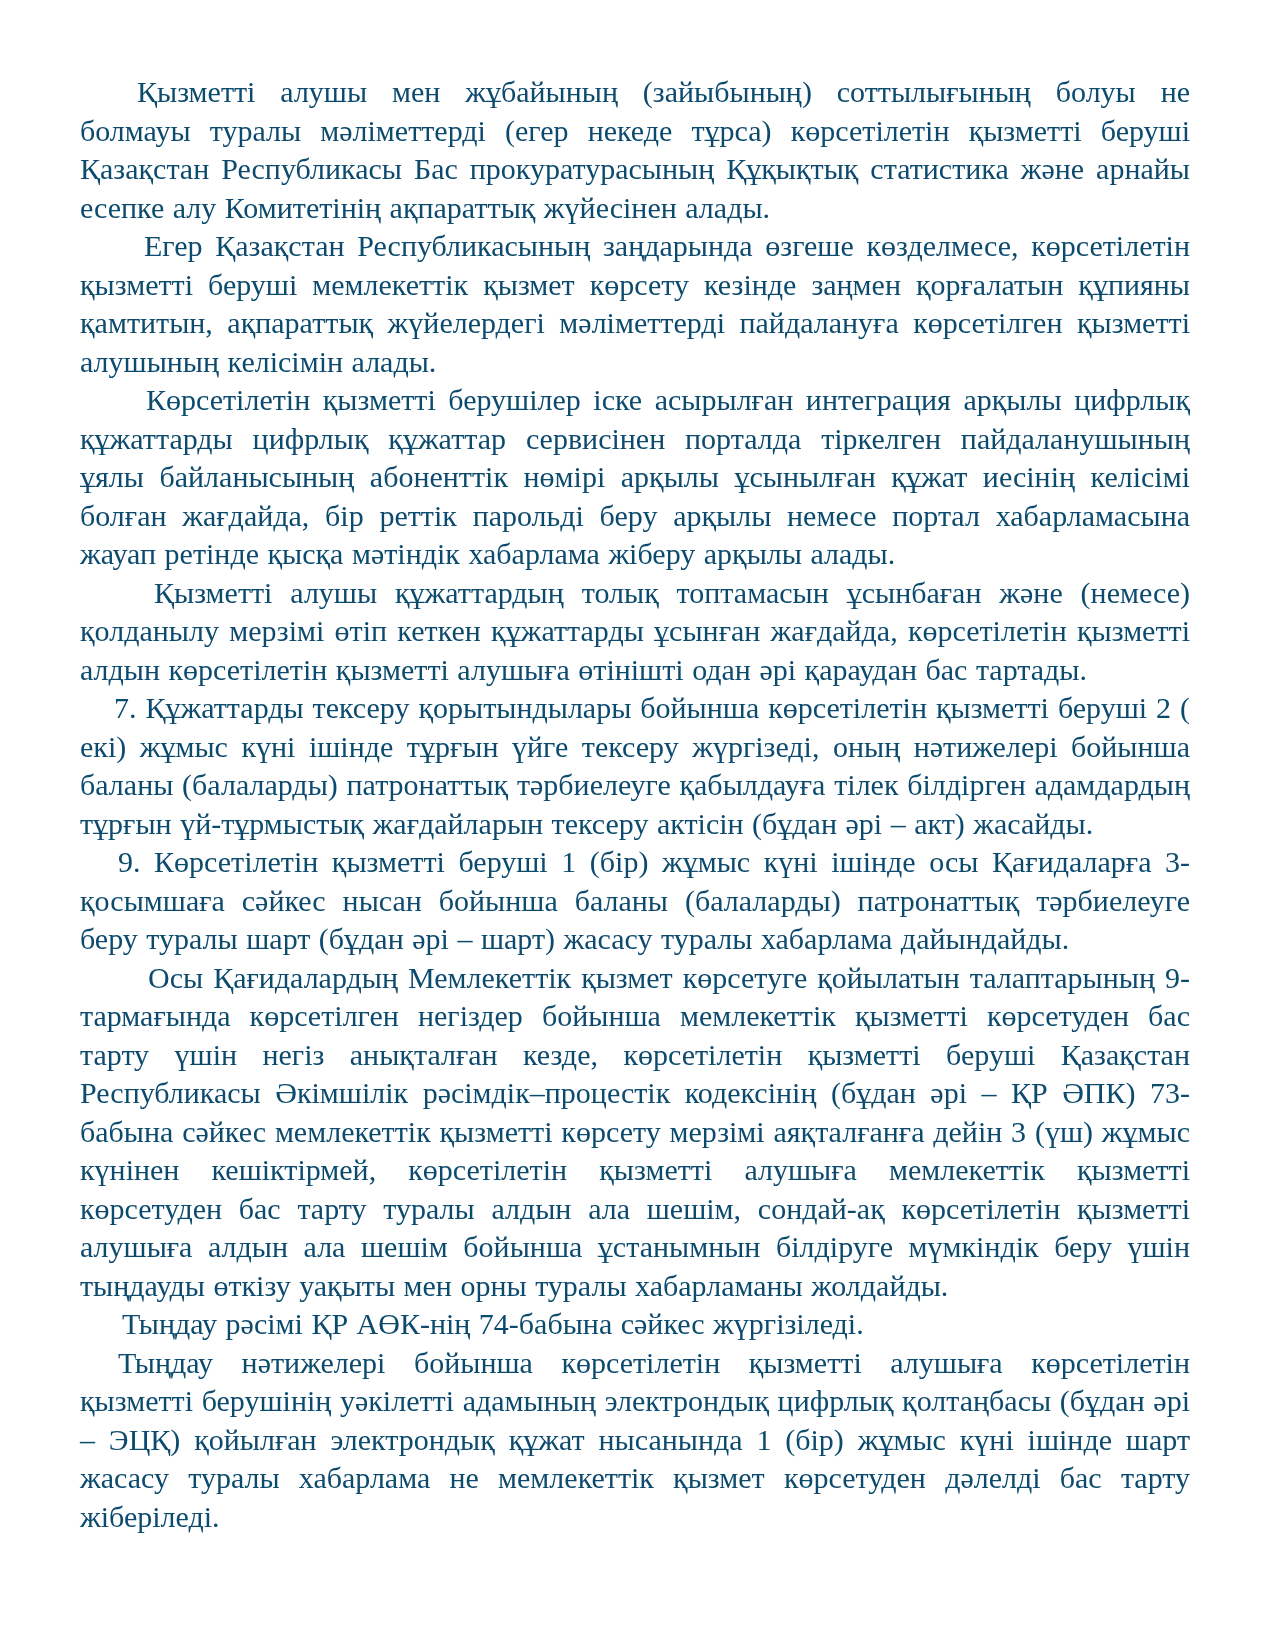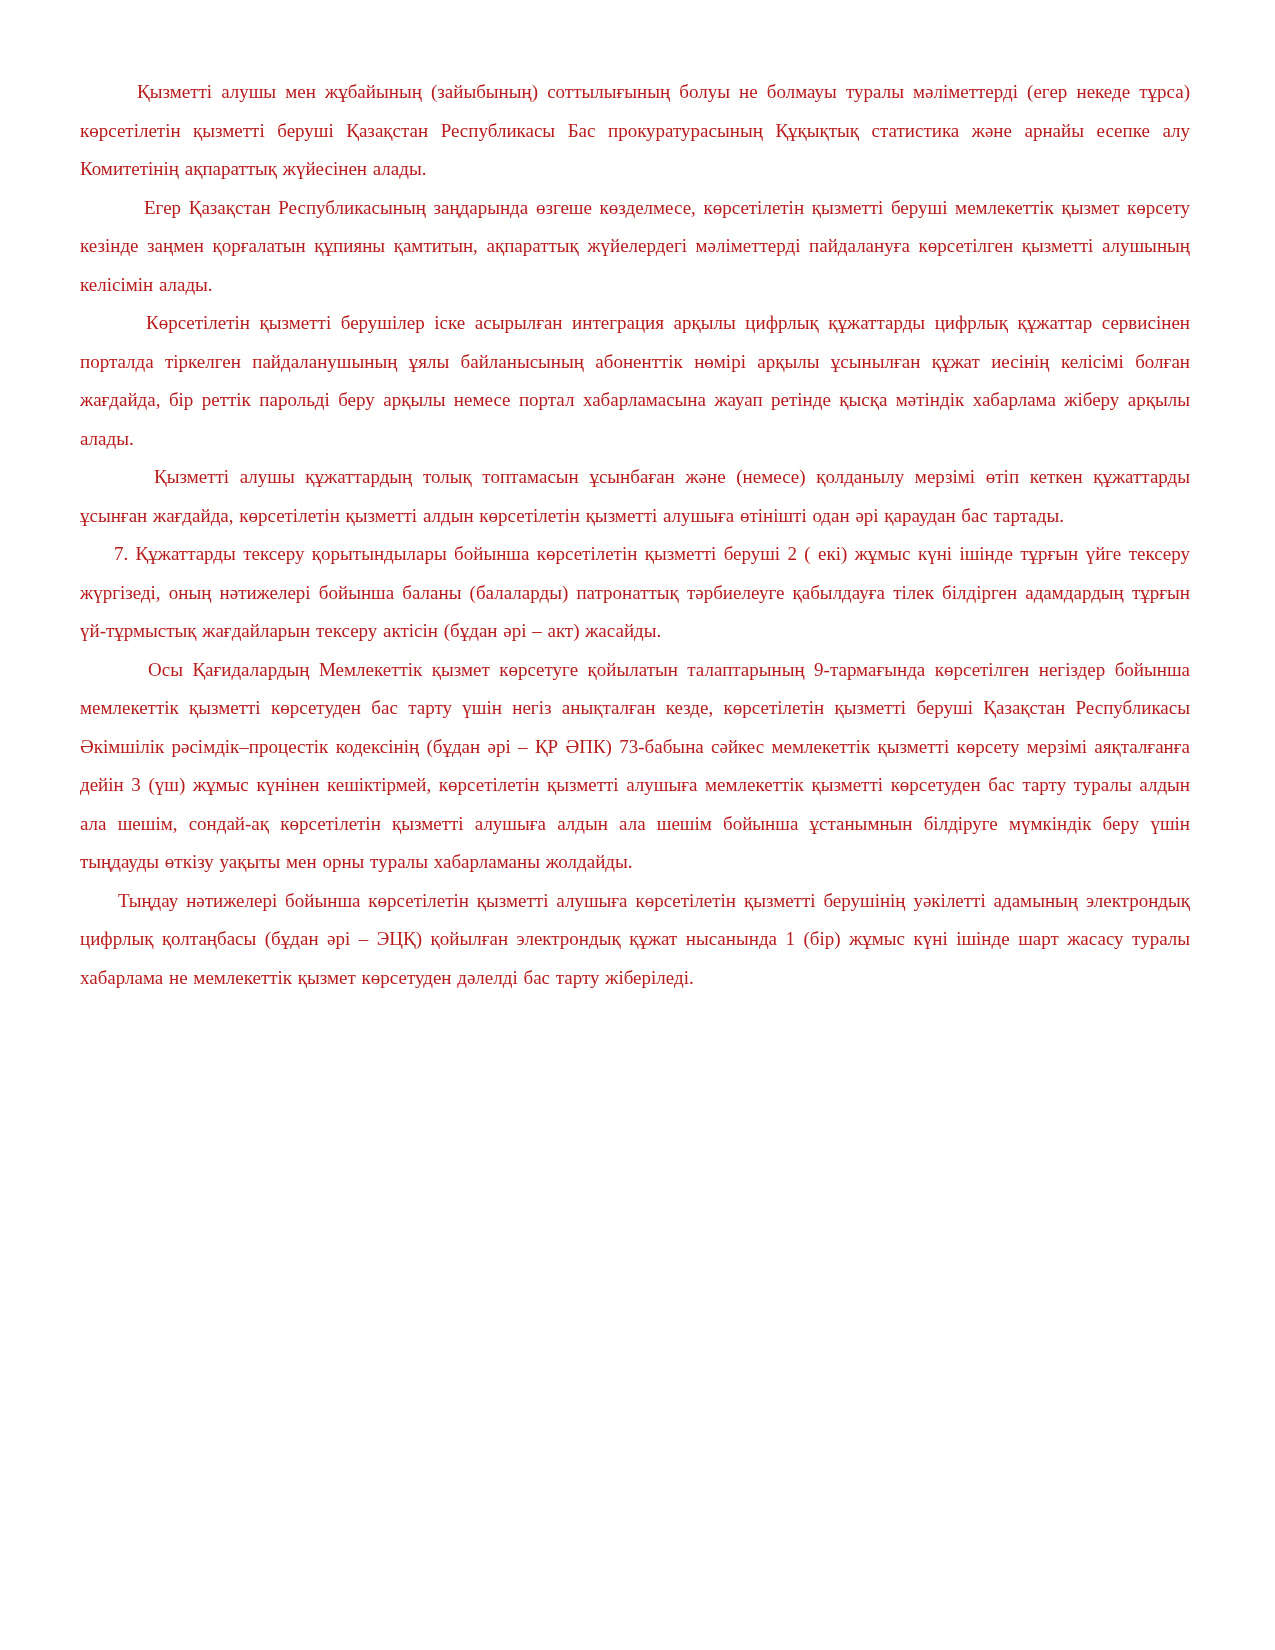--- a/index.html
+++ b/index.html
@@ -11,36 +11,38 @@
     width: 1275px;
     height: 1650px;
     overflow: hidden;
   }
   .page {
     box-sizing: border-box;
     width: 1275px;
     height: 1650px;
     padding: 73px 85px 0 80px;
     background: #ffffff;
-    color: #b91c1c;
+    color: #0c4a6e;
     font-family: "Liberation Serif", "DejaVu Serif", serif;
-    font-size: 19px;
+    font-size: 30px;
     line-height: 38.5px;
     text-align: justify;
   }
   .page p {
     margin: 0;
     padding: 0;
     word-spacing: 1px;
   }
 </style>
 </head>
 <body>
 
 <div class="page">
   <p style="text-indent:57px">Қызметті алушы мен жұбайының (зайыбының) соттылығының болуы не болмауы туралы мәліметтерді (егер некеде тұрса) көрсетілетін қызметті беруші Қазақстан Республикасы Бас прокуратурасының Құқықтық статистика және арнайы есепке алу Комитетінің ақпараттық жүйесінен алады.</p>
   <p style="text-indent:64px">Егер Қазақстан Республикасының заңдарында өзгеше көзделмесе, көрсетілетін қызметті беруші мемлекеттік қызмет көрсету кезінде заңмен қорғалатын құпияны қамтитын, ақпараттық жүйелердегі мәліметтерді пайдалануға көрсетілген қызметті алушының келісімін алады.</p>
   <p style="text-indent:66px">Көрсетілетін қызметті берушілер іске асырылған интеграция арқылы цифрлық құжаттарды цифрлық құжаттар сервисінен порталда тіркелген пайдаланушының ұялы байланысының абоненттік нөмірі арқылы ұсынылған құжат иесінің келісімі болған жағдайда, бір реттік парольді беру арқылы немесе портал хабарламасына жауап ретінде қысқа мәтіндік хабарлама жіберу арқылы алады.</p>
   <p style="text-indent:74px">Қызметті алушы құжаттардың толық топтамасын ұсынбаған және (немесе) қолданылу мерзімі өтіп кеткен құжаттарды ұсынған жағдайда, көрсетілетін қызметті алдын көрсетілетін қызметті алушыға өтінішті одан әрі қараудан бас тартады.</p>
   <p style="text-indent:34px">7. Құжаттарды тексеру қорытындылары бойынша көрсетілетін қызметті беруші 2 ( екі) жұмыс күні ішінде тұрғын үйге тексеру жүргізеді, оның нәтижелері бойынша баланы (балаларды) патронаттық тәрбиелеуге қабылдауға тілек білдірген адамдардың тұрғын үй-тұрмыстық жағдайларын тексеру актісін (бұдан әрі – акт) жасайды.</p>
+  <p style="text-indent:38px">9. Көрсетілетін қызметті беруші 1 (бір) жұмыс күні ішінде осы Қағидаларға 3-қосымшаға сәйкес нысан бойынша баланы (балаларды) патронаттық тәрбиелеуге беру туралы шарт (бұдан әрі – шарт) жасасу туралы хабарлама дайындайды.</p>
   <p style="text-indent:68px">Осы Қағидалардың Мемлекеттік қызмет көрсетуге қойылатын талаптарының 9-тармағында көрсетілген негіздер бойынша мемлекеттік қызметті көрсетуден бас тарту үшін негіз анықталған кезде, көрсетілетін қызметті беруші Қазақстан Республикасы Әкімшілік рәсімдік–процестік кодексінің (бұдан әрі – ҚР ӘПК) 73-бабына сәйкес мемлекеттік қызметті көрсету мерзімі аяқталғанға дейін 3 (үш) жұмыс күнінен кешіктірмей, көрсетілетін қызметті алушыға мемлекеттік қызметті көрсетуден бас тарту туралы алдын ала шешім, сондай-ақ көрсетілетін қызметті алушыға алдын ала шешім бойынша ұстанымнын білдіруге мүмкіндік беру үшін тыңдауды өткізу уақыты мен орны туралы хабарламаны жолдайды.</p>
+  <p style="text-indent:42px">Тыңдау рәсімі ҚР АӨК-нің 74-бабына сәйкес жүргізіледі.</p>
   <p style="text-indent:38px">Тыңдау нәтижелері бойынша көрсетілетін қызметті алушыға көрсетілетін қызметті берушінің уәкілетті адамының электрондық цифрлық қолтаңбасы (бұдан әрі – ЭЦҚ) қойылған электрондық құжат нысанында 1 (бір) жұмыс күні ішінде шарт жасасу туралы хабарлама не мемлекеттік қызмет көрсетуден дәлелді бас тарту жіберіледі.</p>
 </div>
 
 </body></html>

